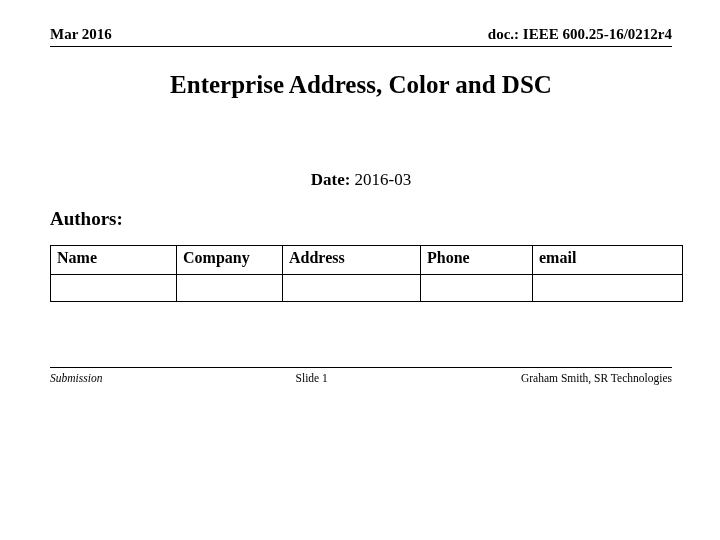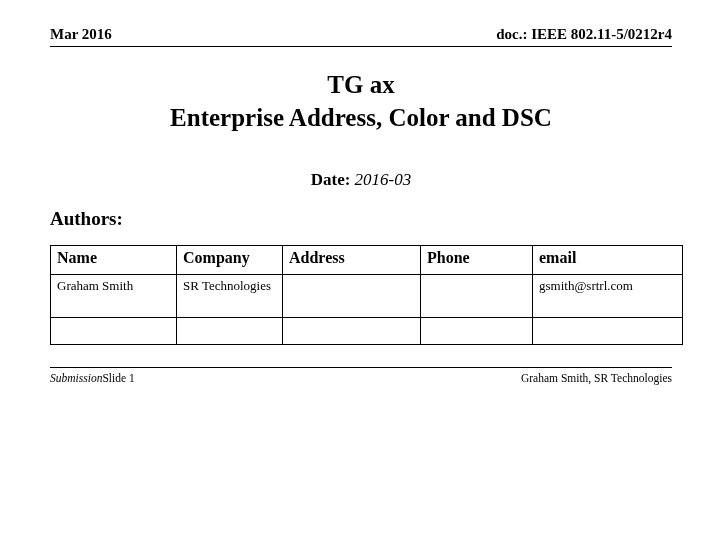--- a/index.html
+++ b/index.html
@@ -53,21 +53,21 @@
   
   .date-line {
     position: absolute;
     top: 170px;
     left: 50px;
     right: 48px;
     text-align: center;
     font-size: 17px;
   }
   .date-label { font-weight: bold; }
-  .date-value { font-weight: normal; font-style: italic; }
+  .date-value { font-weight: normal; }
 
   
   .authors-label {
     position: absolute;
     top: 208px;
     left: 50px;
     font-size: 19px;
     font-weight: bold;
   }
 
@@ -115,35 +115,34 @@
     left: 50px;
     right: 48px;
     border-top: 1.5px solid #000;
     padding-top: 4px;
     font-size: 11.5px;
     display: flex;
     justify-content: space-between;
     align-items: center;
   }
   .footer-left  { flex: 0 0 auto; font-style: italic; }
-  .footer-center{ flex: 1 1 auto; text-align: left; }
+  .footer-center{ flex: 1 1 auto; text-align: center; }
   .footer-right { flex: 0 0 auto; text-align: right; }
 </style>
 </head>
 <body>
 
 <div class="slide">
 
   <div class="header">
     <div class="header-date">Mar 2016</div>
-    <div class="header-doc">doc.: IEEE 802.11-5/0212r4</div>
+    <div class="header-doc">doc.: IEEE 600.25-16/0212r4</div>
   </div>
 
   <div class="title-block">
-    <div>TG ax</div>
     <div>Enterprise Address, Color and DSC</div>
   </div>
 
   <div class="date-line">
     <span class="date-label">Date:</span>
     <span class="date-value">2016-03</span>
   </div>
 
   <div class="authors-label">Authors:</div>
 
@@ -158,27 +157,20 @@
     <thead>
       <tr>
         <th>Name</th>
         <th>Company</th>
         <th>Address</th>
         <th>Phone</th>
         <th>email</th>
       </tr>
     </thead>
     <tbody>
-      <tr class="row-data">
-        <td>Graham Smith</td>
-        <td>SR Technologies</td>
-        <td></td>
-        <td></td>
-        <td class="cell-email">gsmith@srtrl.com</td>
-      </tr>
       <tr class="row-empty">
         <td></td>
         <td></td>
         <td></td>
         <td></td>
         <td class="cell-email"></td>
       </tr>
     </tbody>
   </table>
 

